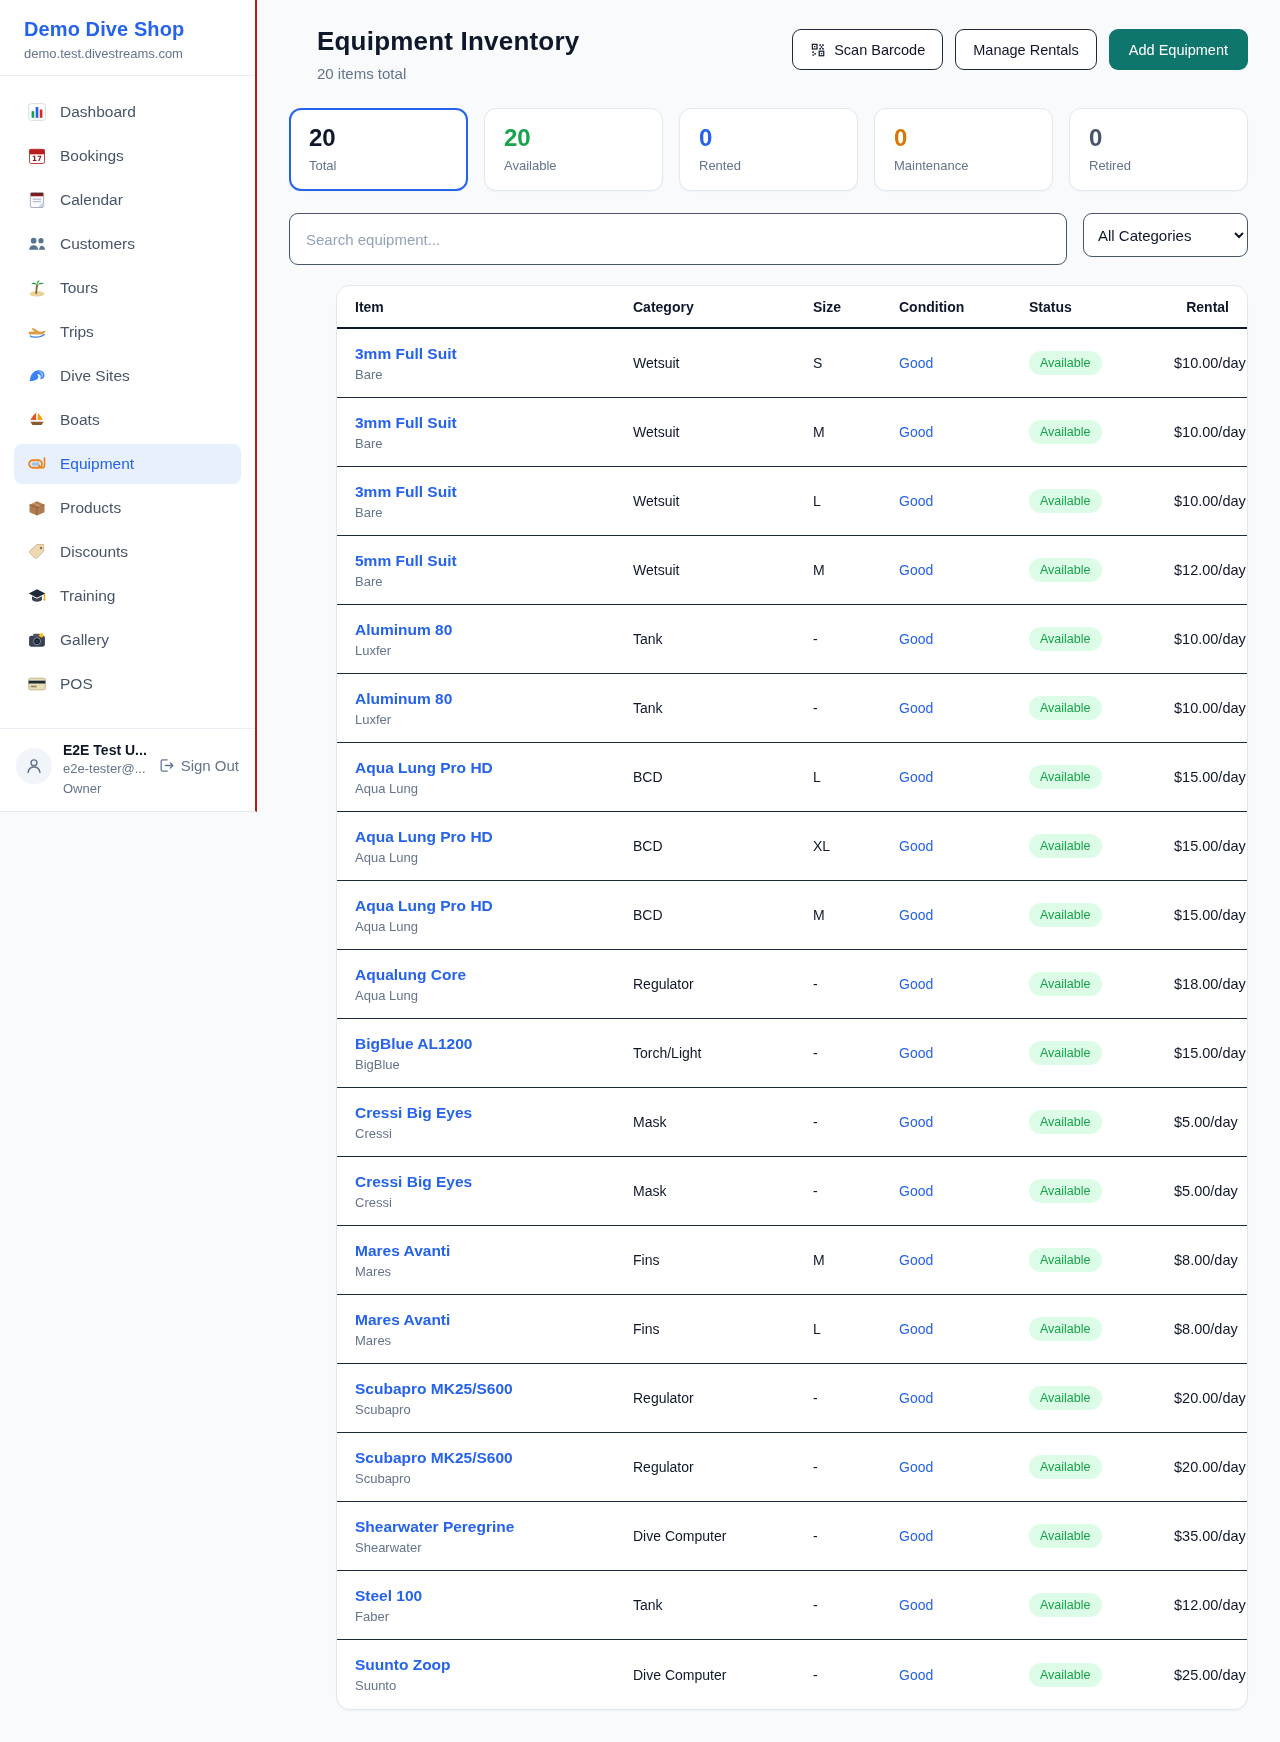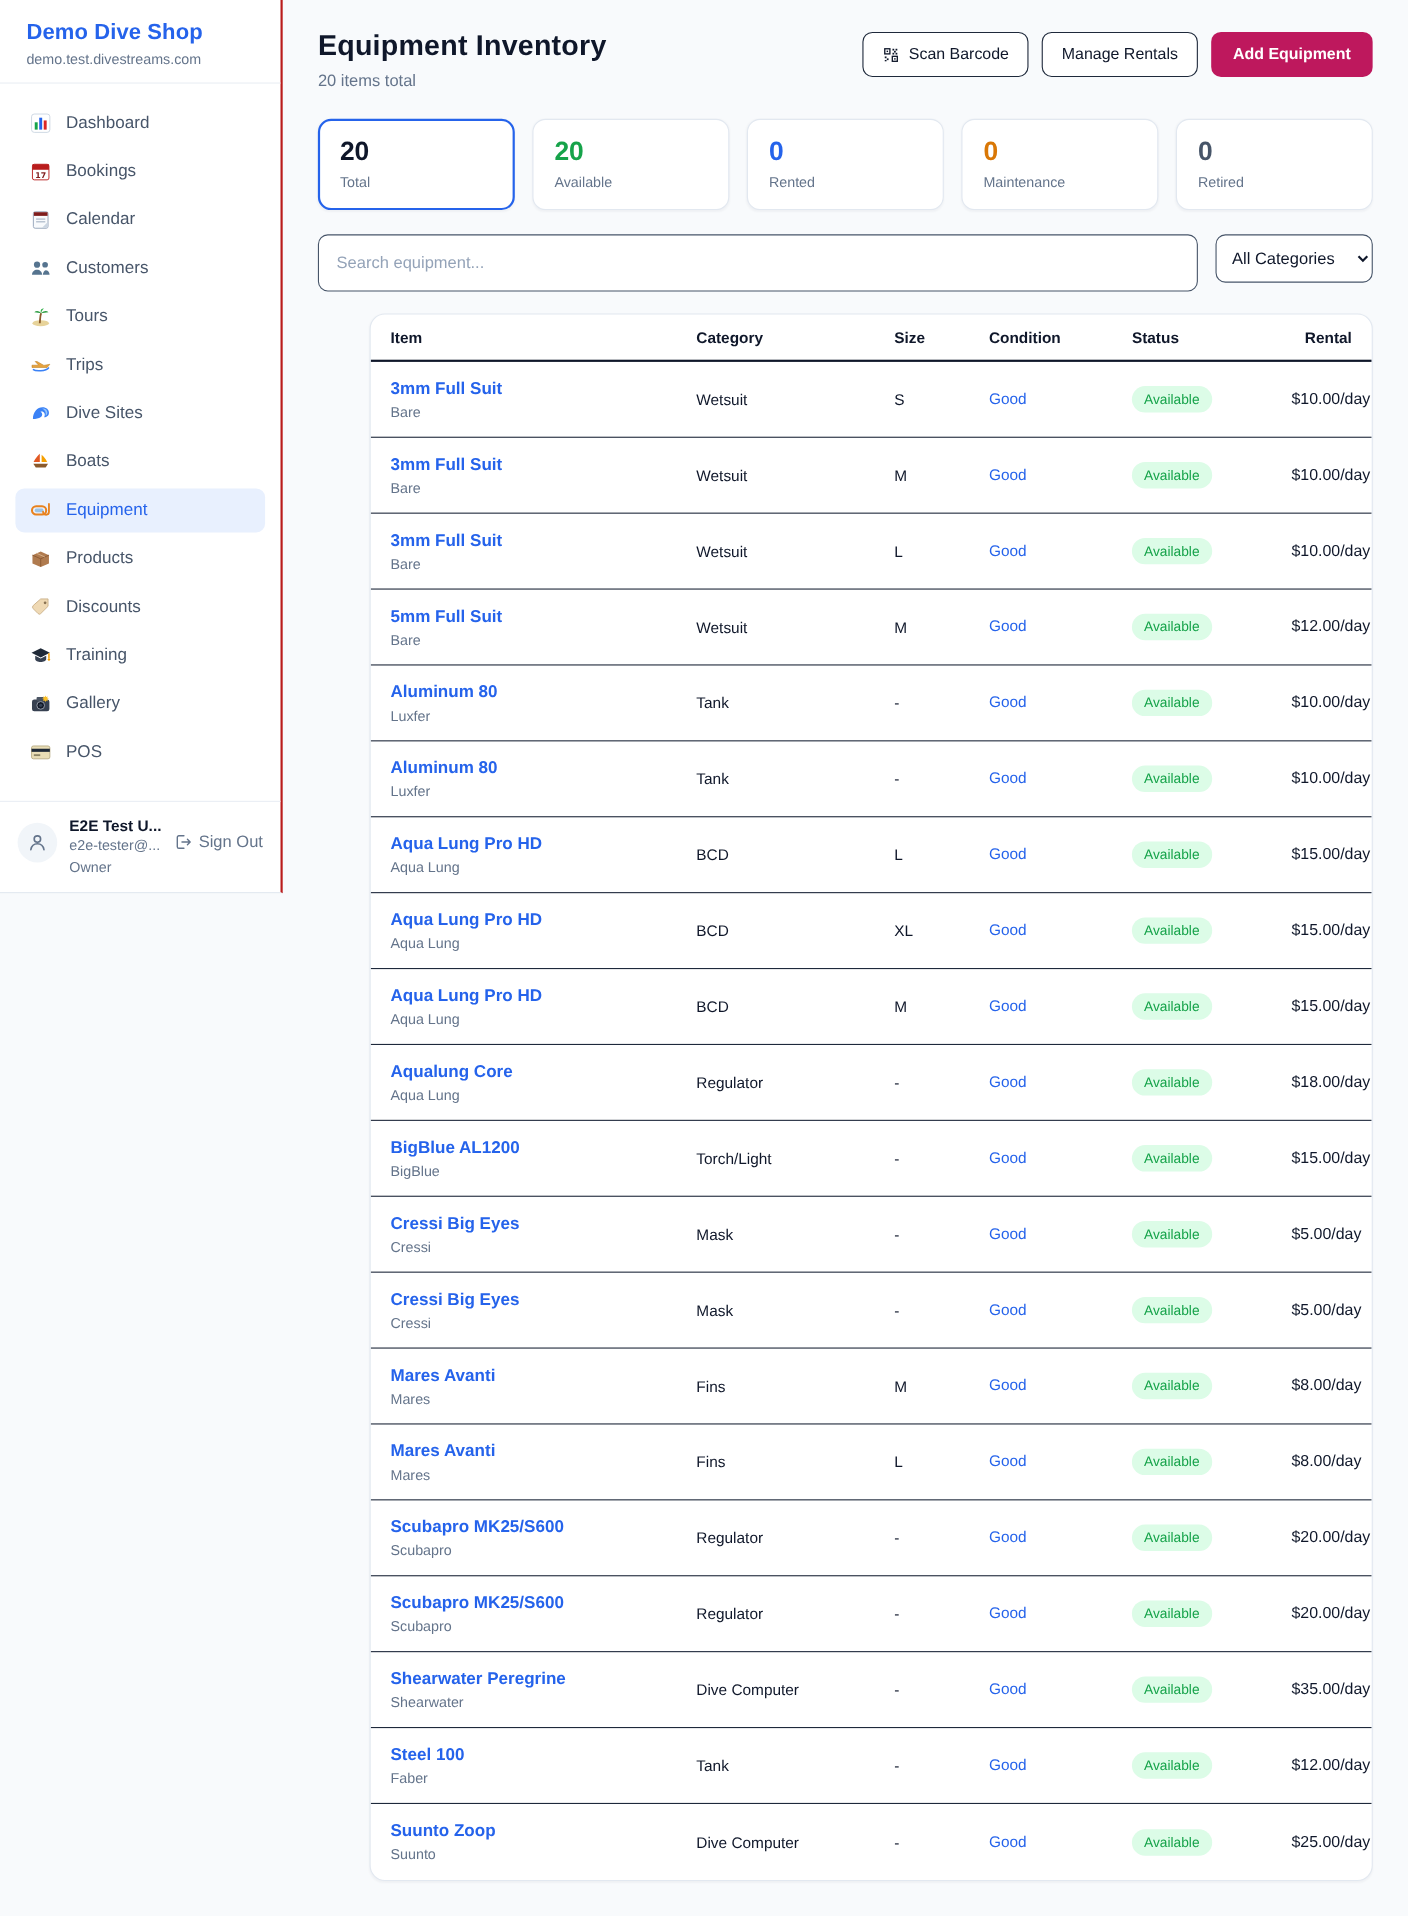--- a/index.html
+++ b/index.html
@@ -22,41 +22,41 @@
   .avatar svg { width:22px; height:22px; }
   .user-meta { flex:1; min-width:0; }
   .user-name { font-size:14px; font-weight:700; color:#0f172a; white-space:nowrap; }
   .user-email { font-size:13px; color:#64748b; margin-top:3px; white-space:nowrap; }
   .user-role { font-size:13px; color:#64748b; margin-top:5px; }
   .signout { display:flex; align-items:center; gap:6px; color:#64748b; font-size:15px; margin-top:15px; cursor:pointer; white-space:nowrap; }
   .signout svg { width:17px; height:17px; }
 
   
   .main { flex:1; padding:26px 32px 30px; min-width:0; }
-  .page-head { display:flex; align-items:flex-start; justify-content:space-between; }
+  .page-head { display:flex; align-items:flex-start; justify-content:space-between;margin-left:28px; }
   .page-title { font-size:26px; font-weight:700; color:#0f172a; letter-spacing:.2px; }
   .page-sub { font-size:15px; color:#64748b; margin-top:8px; }
   .head-actions { display:flex; gap:12px; padding-top:3px; }
   .btn { display:inline-flex; align-items:center; gap:8px; height:41px; padding:0 17px; border-radius:9px; font-size:14.5px; cursor:pointer; border:1px solid transparent; background:#fff; font-family:inherit; }
   .btn-outline { border-color:#1e293b; color:#0f172a; }
-  .btn-primary { background:#be185d; color:#fff; font-weight:700; padding:0 19px; }
+  .btn-primary { background:#0f766e; color:#fff; font-weight:400; padding:0 19px; }
   .btn svg { width:16px; height:16px; }
 
   
   .stats { display:grid; grid-template-columns:repeat(5,1fr); gap:16px; margin-top:26px; }
   .stat-card { background:#fff; border:1px solid #e2e8f0; border-radius:12px; padding:15px 19px; min-height:83px; box-shadow:0 1px 2px rgba(15,23,42,.04); cursor:pointer; }
   .stat-card.selected { border:2px solid #2563eb; padding:14px 18px; }
   .stat-value { font-size:24px; font-weight:700; line-height:1.15; }
   .stat-label { font-size:13px; color:#64748b; margin-top:6px; }
 
   
   .filters { display:flex; gap:16px; margin-top:22px; }
   .search-input { flex:1; height:52px; border:1px solid #475569; border-radius:9px; background:#fff; padding:18px 16px; font-size:15px; color:#0f172a; font-family:inherit; }
   .search-input::placeholder { color:#94a3b8; }
-  .cat-select { width:143px; height:44px; border:1px solid #475569; border-radius:9px; background:#fff; padding:0 10px; font-size:15px; color:#0f172a; font-family:inherit; }
+  .cat-select { width:165px; height:44px; border:1px solid #475569; border-radius:9px; background:#fff; padding:0 10px; font-size:15px; color:#0f172a; font-family:inherit; }
 
   
   .table-card { margin-top:20px; background:#fff; border:1px solid #e2e8f0; border-radius:14px; overflow:hidden; box-shadow:0 1px 2px rgba(15,23,42,.04);margin-left:47px; }
   .thead, .trow { display:grid; grid-template-columns:278px 180px 86px 130px 145px 1fr; align-items:center; padding:0 18px; }
   .thead { height:43px; font-size:14px; font-weight:700; color:#0f172a; border-bottom:2px solid #0f172a; }
   .th-rental { text-align:right; }
   .trow { min-height:69px; padding-top:12px; padding-bottom:12px; border-bottom:1px solid #1e293b; }
   .trow:last-child { border-bottom:none; }
   .item-link { color:#2563eb; font-size:15.5px; font-weight:600; text-decoration:none; cursor:pointer; }
   .item-brand { color:#64748b; font-size:13px; margin-top:4px; }

